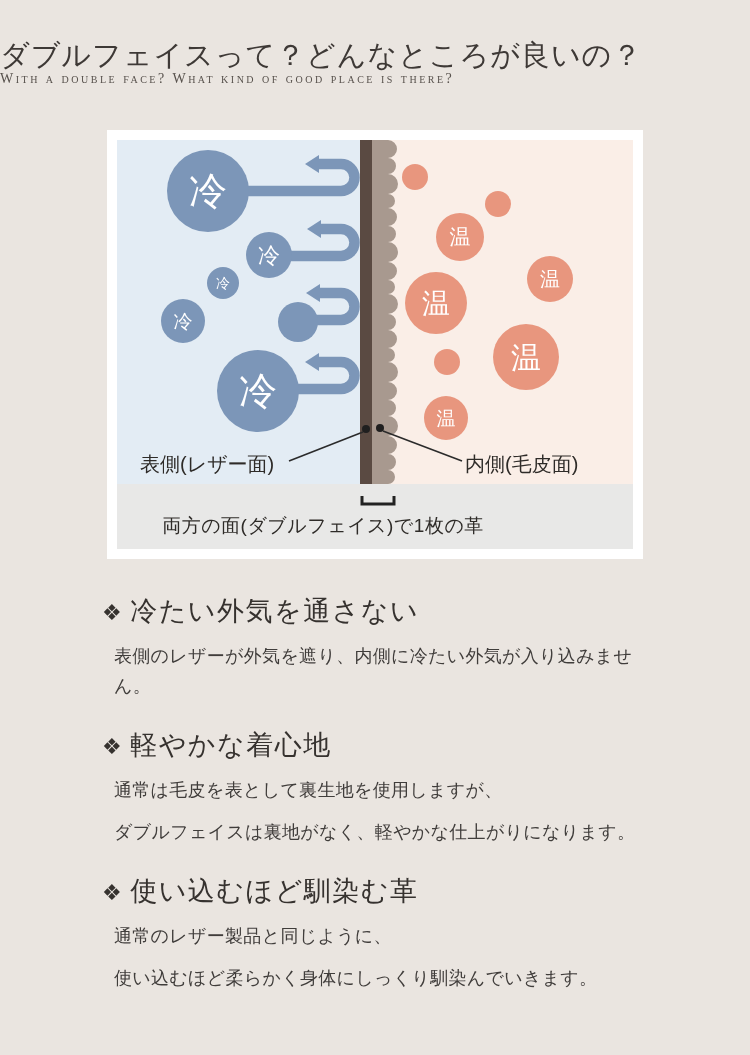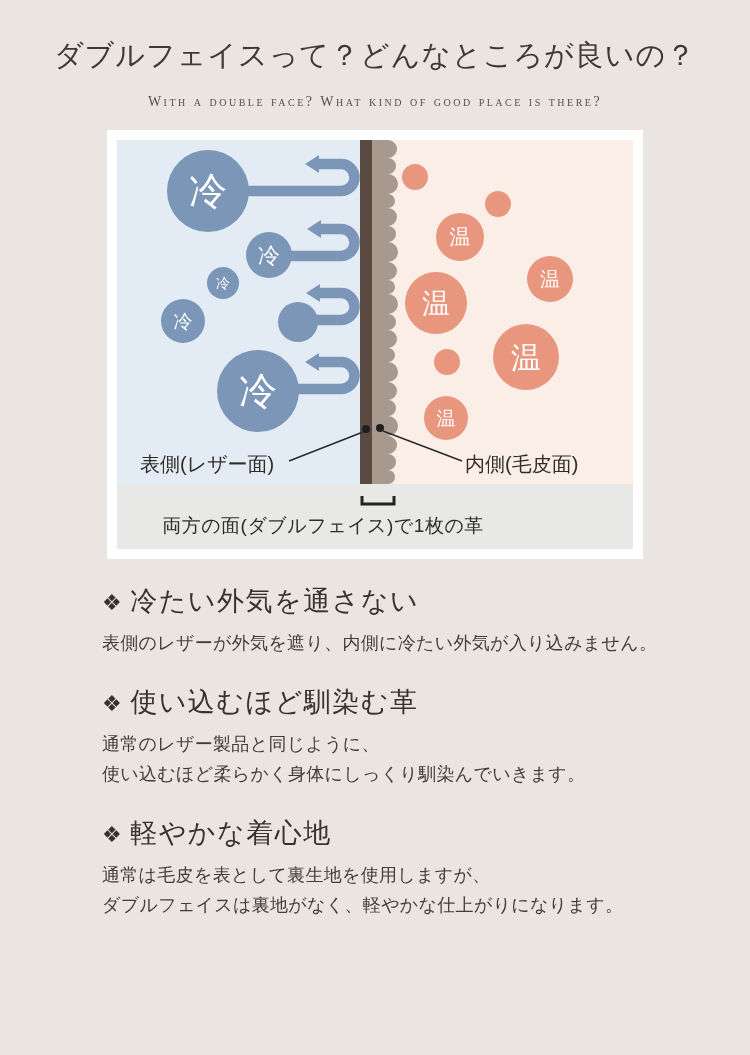--- a/index.html
+++ b/index.html
@@ -1,39 +1,39 @@
 <!DOCTYPE html>
 <html><head>
 <meta charset="utf-8">
 <style>
   html,body{margin:0;padding:0;background:#EAE5E0;}
   .page{position:relative;width:750px;height:1055px;background:#EAE5E0;overflow:hidden;
         font-family:"Liberation Sans",sans-serif;color:#403D3B;}
-  .title{position:absolute;top:36px;left:0;width:100%;text-align:center;
+  .title{position:absolute;top:36px;left:0;width:100%;
          font-family:"Liberation Serif",serif;font-size:29px;color:#3E3936;letter-spacing:1px;}
-  .subtitle{position:absolute;top:94px;left:0;width:100%;text-align:center;
+  .subtitle{position:absolute;top:71px;left:0;width:100%;text-align:left;
             font-family:"Liberation Serif",serif;font-variant:small-caps;
             font-size:14px;letter-spacing:2.5px;color:#57514C;}
   .diagram-box{position:absolute;left:107px;top:130px;width:536px;height:429px;background:#FFFFFF;}
   .diagram-box svg{position:absolute;left:10px;top:10px;display:block;}
   .cold-fill{fill:#7C96B8;}
   .warm-fill{fill:#E8967E;}
   .arrow{stroke:#7C96B8;stroke-width:10.5;fill:none;}
   .circle-label{fill:#FFFFFF;font-family:"Liberation Sans",sans-serif;text-anchor:middle;}
   .side-label{fill:#2E2B28;font-size:20px;font-family:"Liberation Sans",sans-serif;}
   .leader{stroke:#2B2B2B;stroke-width:1.6;}
   .caption-text{fill:#2E2B28;font-size:19px;text-anchor:middle;letter-spacing:0.5px;
                 font-family:"Liberation Sans",sans-serif;}
   .bracket{stroke:#222222;stroke-width:3;fill:none;}
   .sections{position:absolute;left:102px;top:579px;width:560px;}
   .feature{margin:0 0 26px 0;}
-  .feature h2{margin:4px 0 9px 0;font-family:"Liberation Serif",serif;font-weight:normal;
+  .feature h2{margin:14px 0 9px 0;font-family:"Liberation Serif",serif;font-weight:normal;
               font-size:27px;letter-spacing:1.5px;color:#36322F;}
   .bullet{font-size:22px;margin-right:7px;color:#36322F;}
-  .feature p{margin:0;font-size:18px;line-height:30px;color:#403D3B;letter-spacing:0.3px;}
+  .feature p{margin:12px;font-size:18px;line-height:30px;color:#403D3B;letter-spacing:0.3px;}
 </style>
 </head>
 <body>
 
 <div class="page">
 
   <div class="title">ダブルフェイスって？どんなところが良いの？</div>
   <div class="subtitle">With a double face? What kind of good place is there?</div>
 
   <div class="diagram-box">
@@ -104,25 +104,25 @@
 
     <div class="feature">
       <h2><span class="bullet">❖</span><span>冷たい外気を通さない</span></h2>
       <p>表側のレザーが外気を遮り、内側に冷たい外気が入り込みません。</p>
     </div>
 
     <div class="feature">
     </div>
 
     <div class="feature">
+      <h2><span class="bullet">❖</span><span>軽やかな着心地</span></h2>
+      <p>通常は毛皮を表として裏生地を使用しますが、</p>
+      <p>ダブルフェイスは裏地がなく、軽やかな仕上がりになります。</p>
+    </div>
+
+    <div class="feature">
       <h2><span class="bullet">❖</span><span>使い込むほど馴染む革</span></h2>
       <p>通常のレザー製品と同じように、</p>
       <p>使い込むほど柔らかく身体にしっくり馴染んでいきます。</p>
-    </div>
-
-    <div class="feature">
-      <h2><span class="bullet">❖</span><span>軽やかな着心地</span></h2>
-      <p>通常は毛皮を表として裏生地を使用しますが、</p>
-      <p>ダブルフェイスは裏地がなく、軽やかな仕上がりになります。</p>
     </div>
 
   </div>
 </div>
 
 </body></html>

